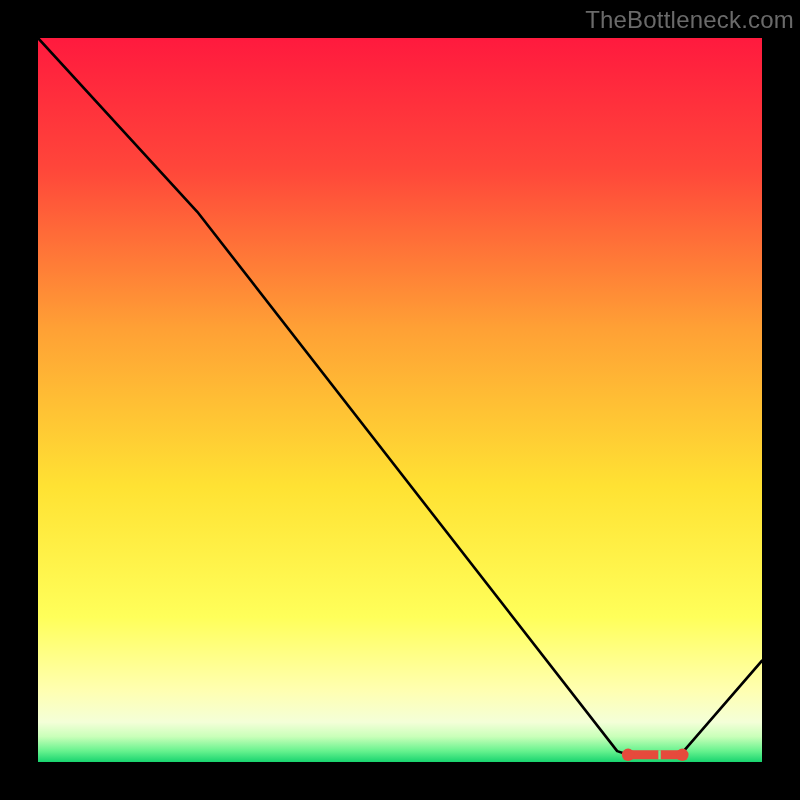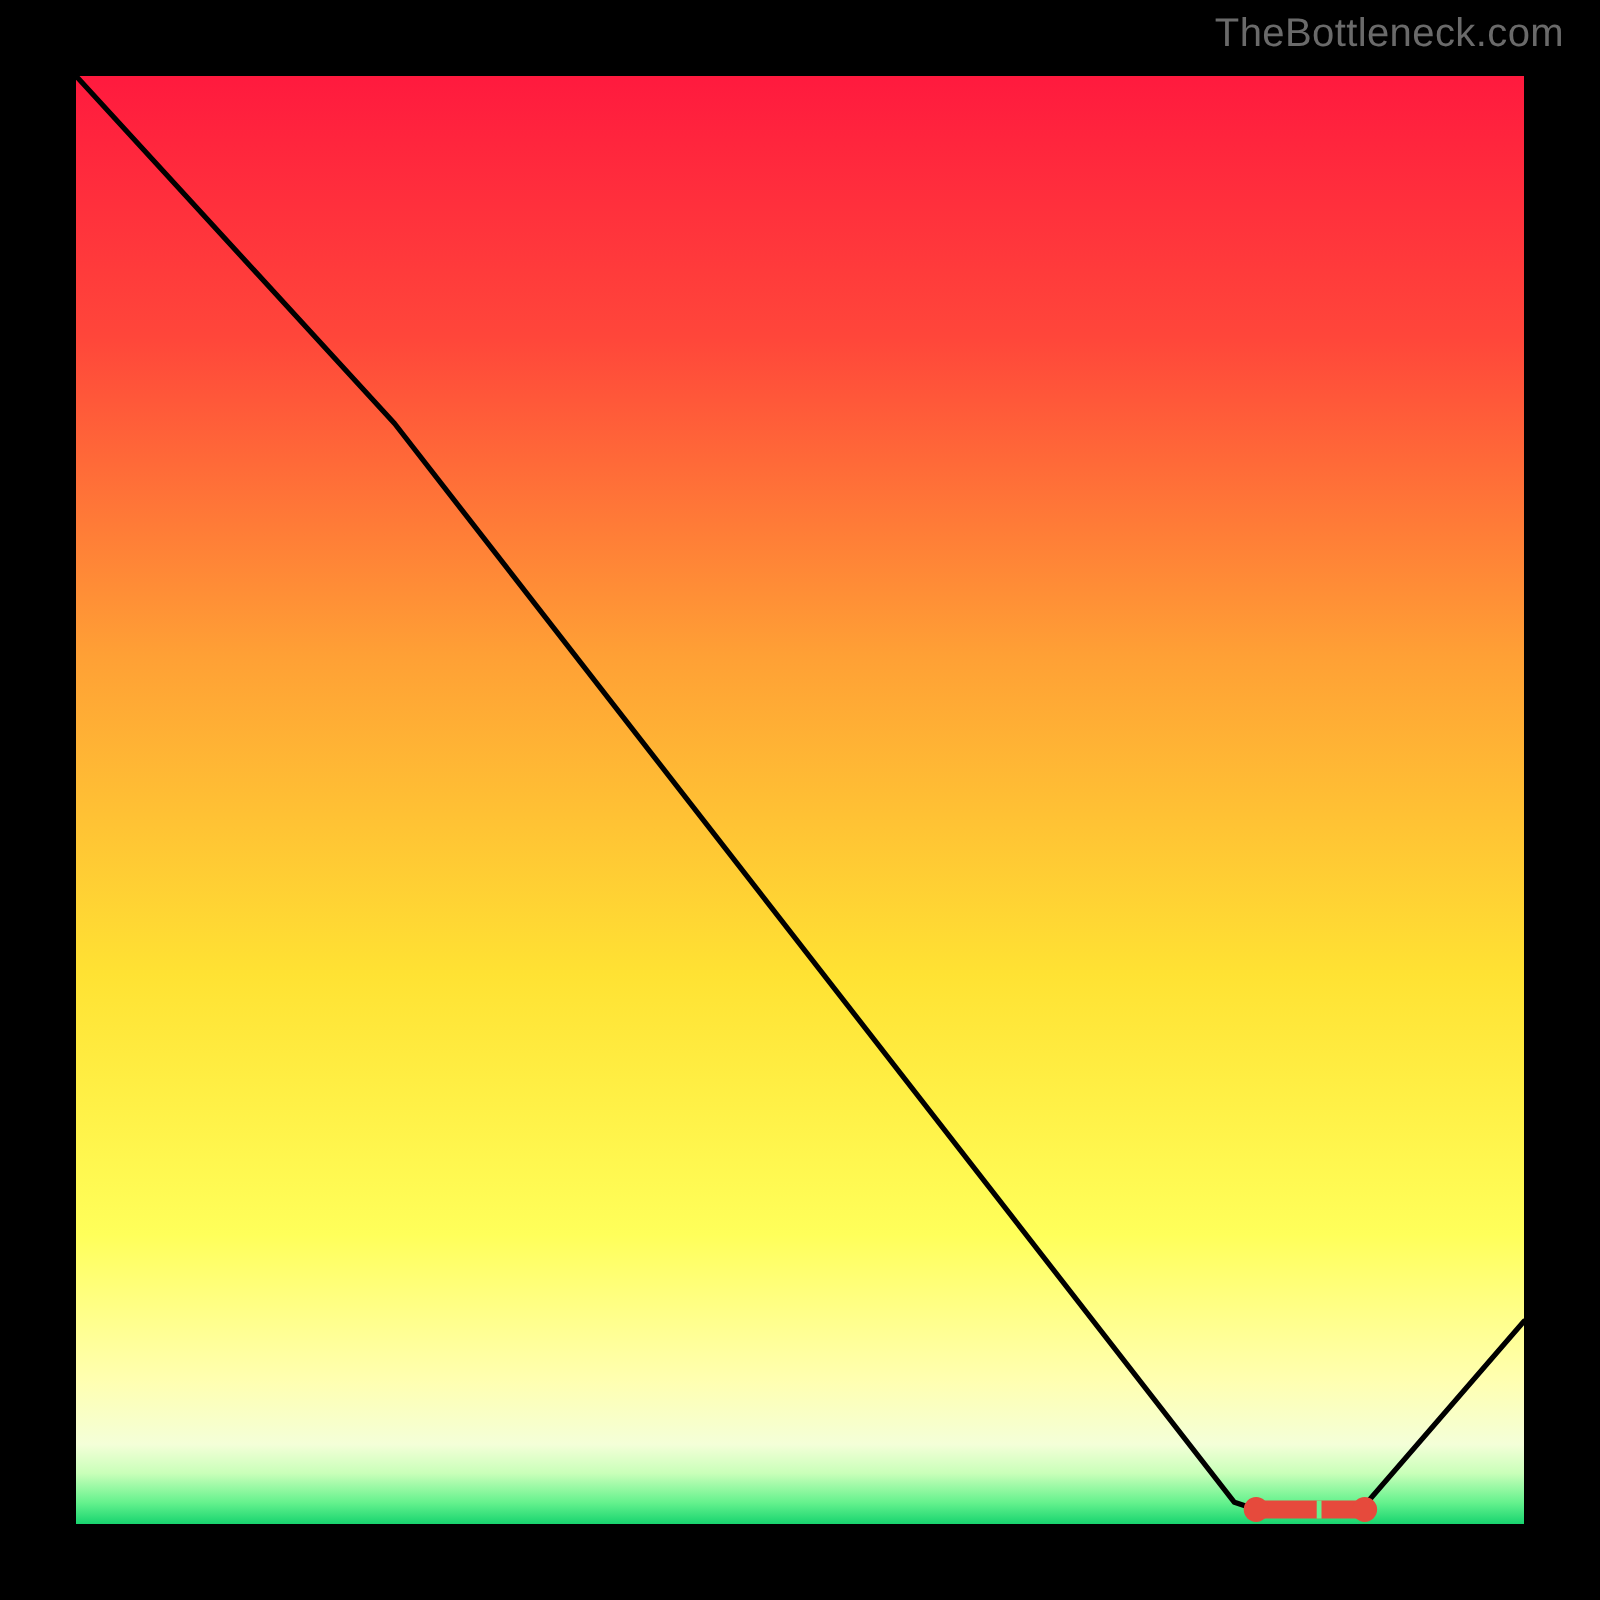--- a/index.html
+++ b/index.html
@@ -7,23 +7,23 @@
     width: 800px;
     height: 800px;
     background: #000;
     position: relative;
     font-family: Arial, sans-serif;
     overflow: hidden;
   }
   .attribution {
     position: absolute;
     top: 6px;
-    right: 18px;
+    right: 6px;
     color: #6a6a6a;
-    font-size: 20px;
+    font-size: 24px;
     font-weight: 400;
     letter-spacing: 0.2px;
   }
   .plot {
     position: absolute;
     left: 38px;
     top: 38px;
     width: 724px;
     height: 724px;
   }

